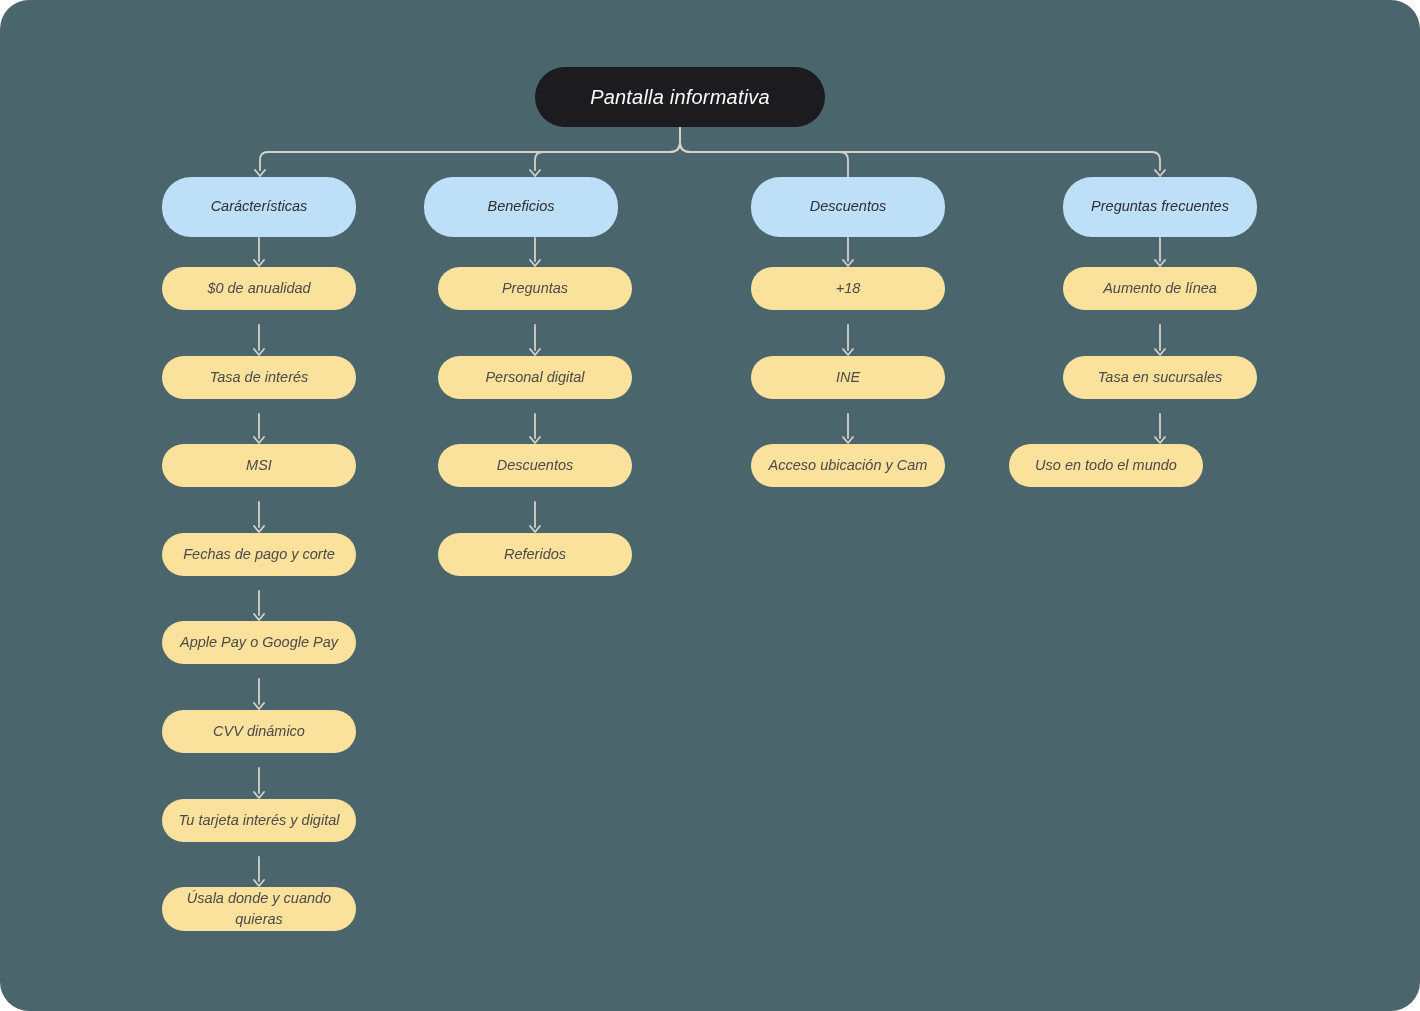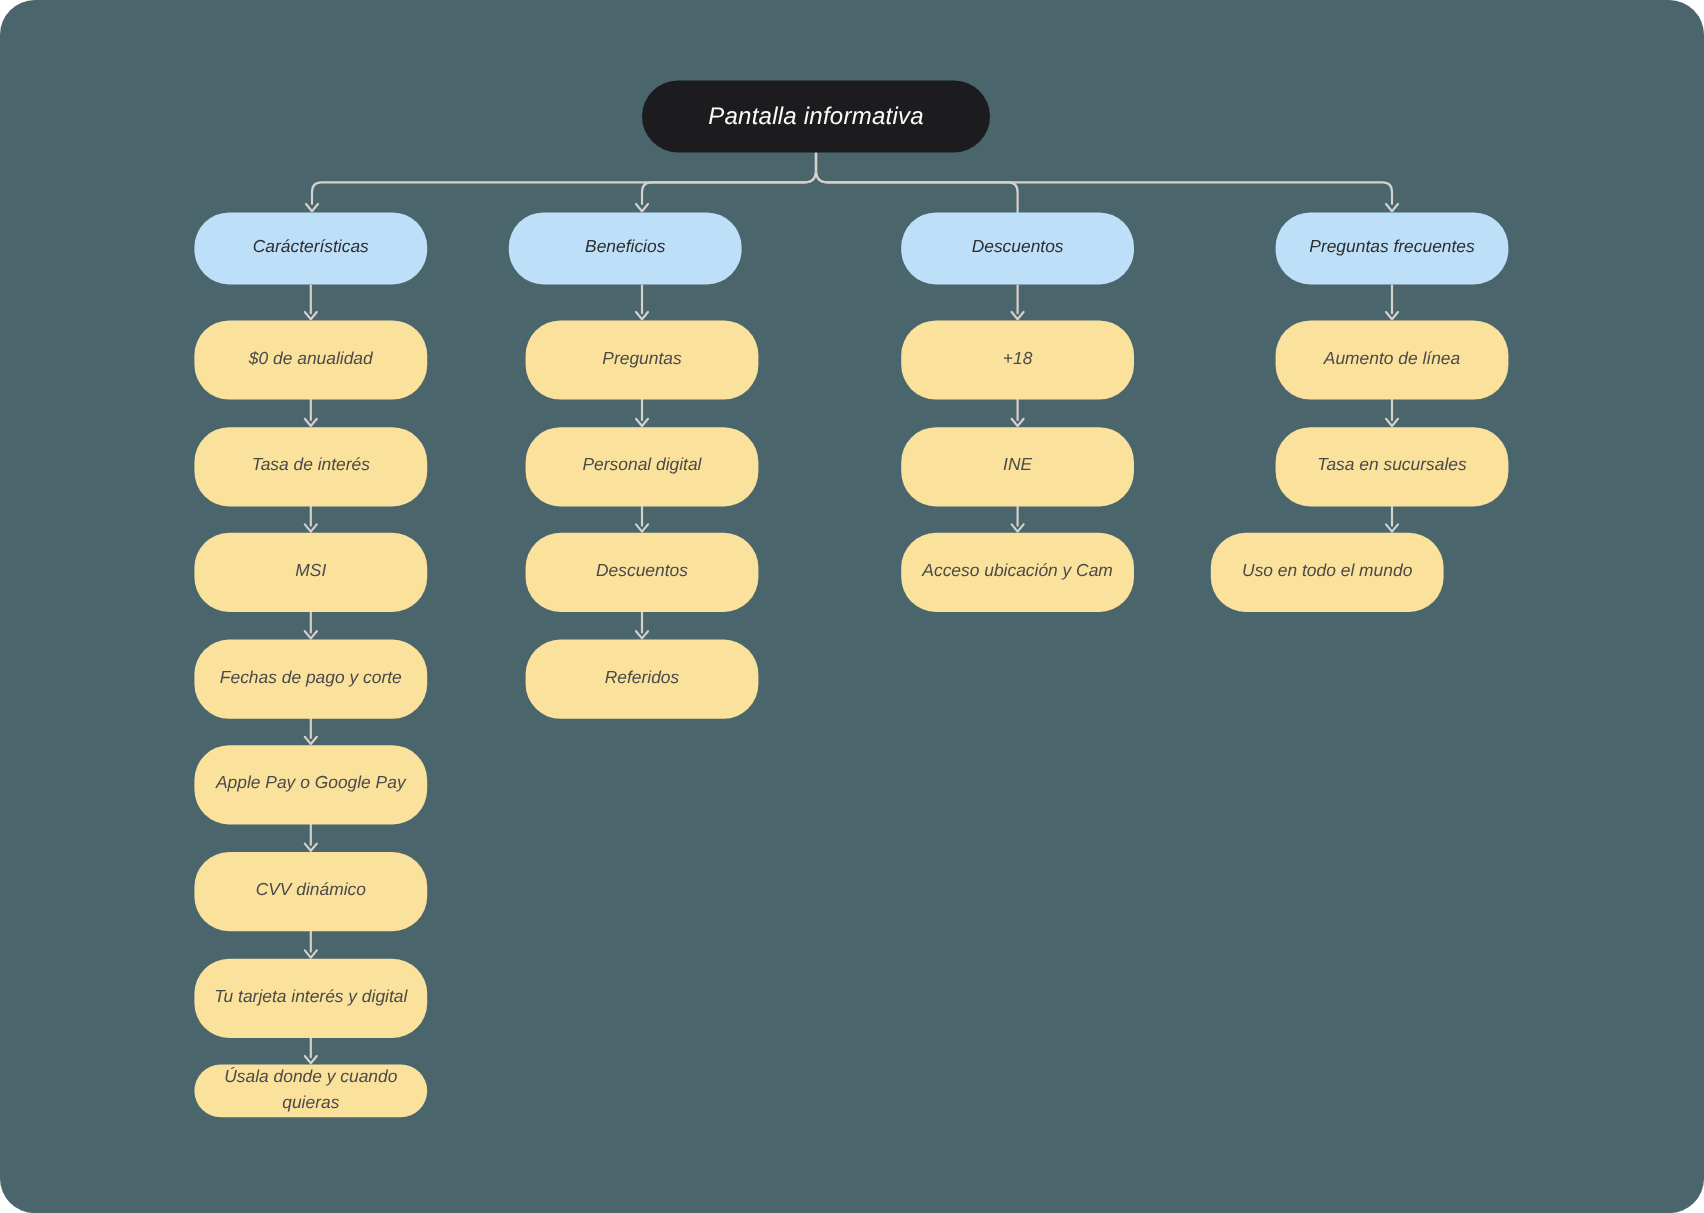--- a/index.html
+++ b/index.html
@@ -56,21 +56,21 @@
     background: var(--branch_bg, #BDDFF8);
     color: var(--branch_text, #2E2E2E);
     width: 194px;
     height: 60px;
     text-align: right;
   }
   .node.leaf {
     background: var(--leaf_bg, #FAE29C);
     color: var(--leaf_text, #4A4A4A);
     width: 194px;
-    height: 66px;
+    height: 43px;
   }
 </style>
 </head>
 <body>
 
 <div class="canvas">
 
   <svg class="connectors" viewBox="0 0 1420 1011">
       <path d="M680 127 V142 Q680 152 670 152 H268 Q260 152 260 160 V170"></path>
       <path d="M680 127 V142 Q680 152 670 152 H543 Q535 152 535 160 V170"></path>

